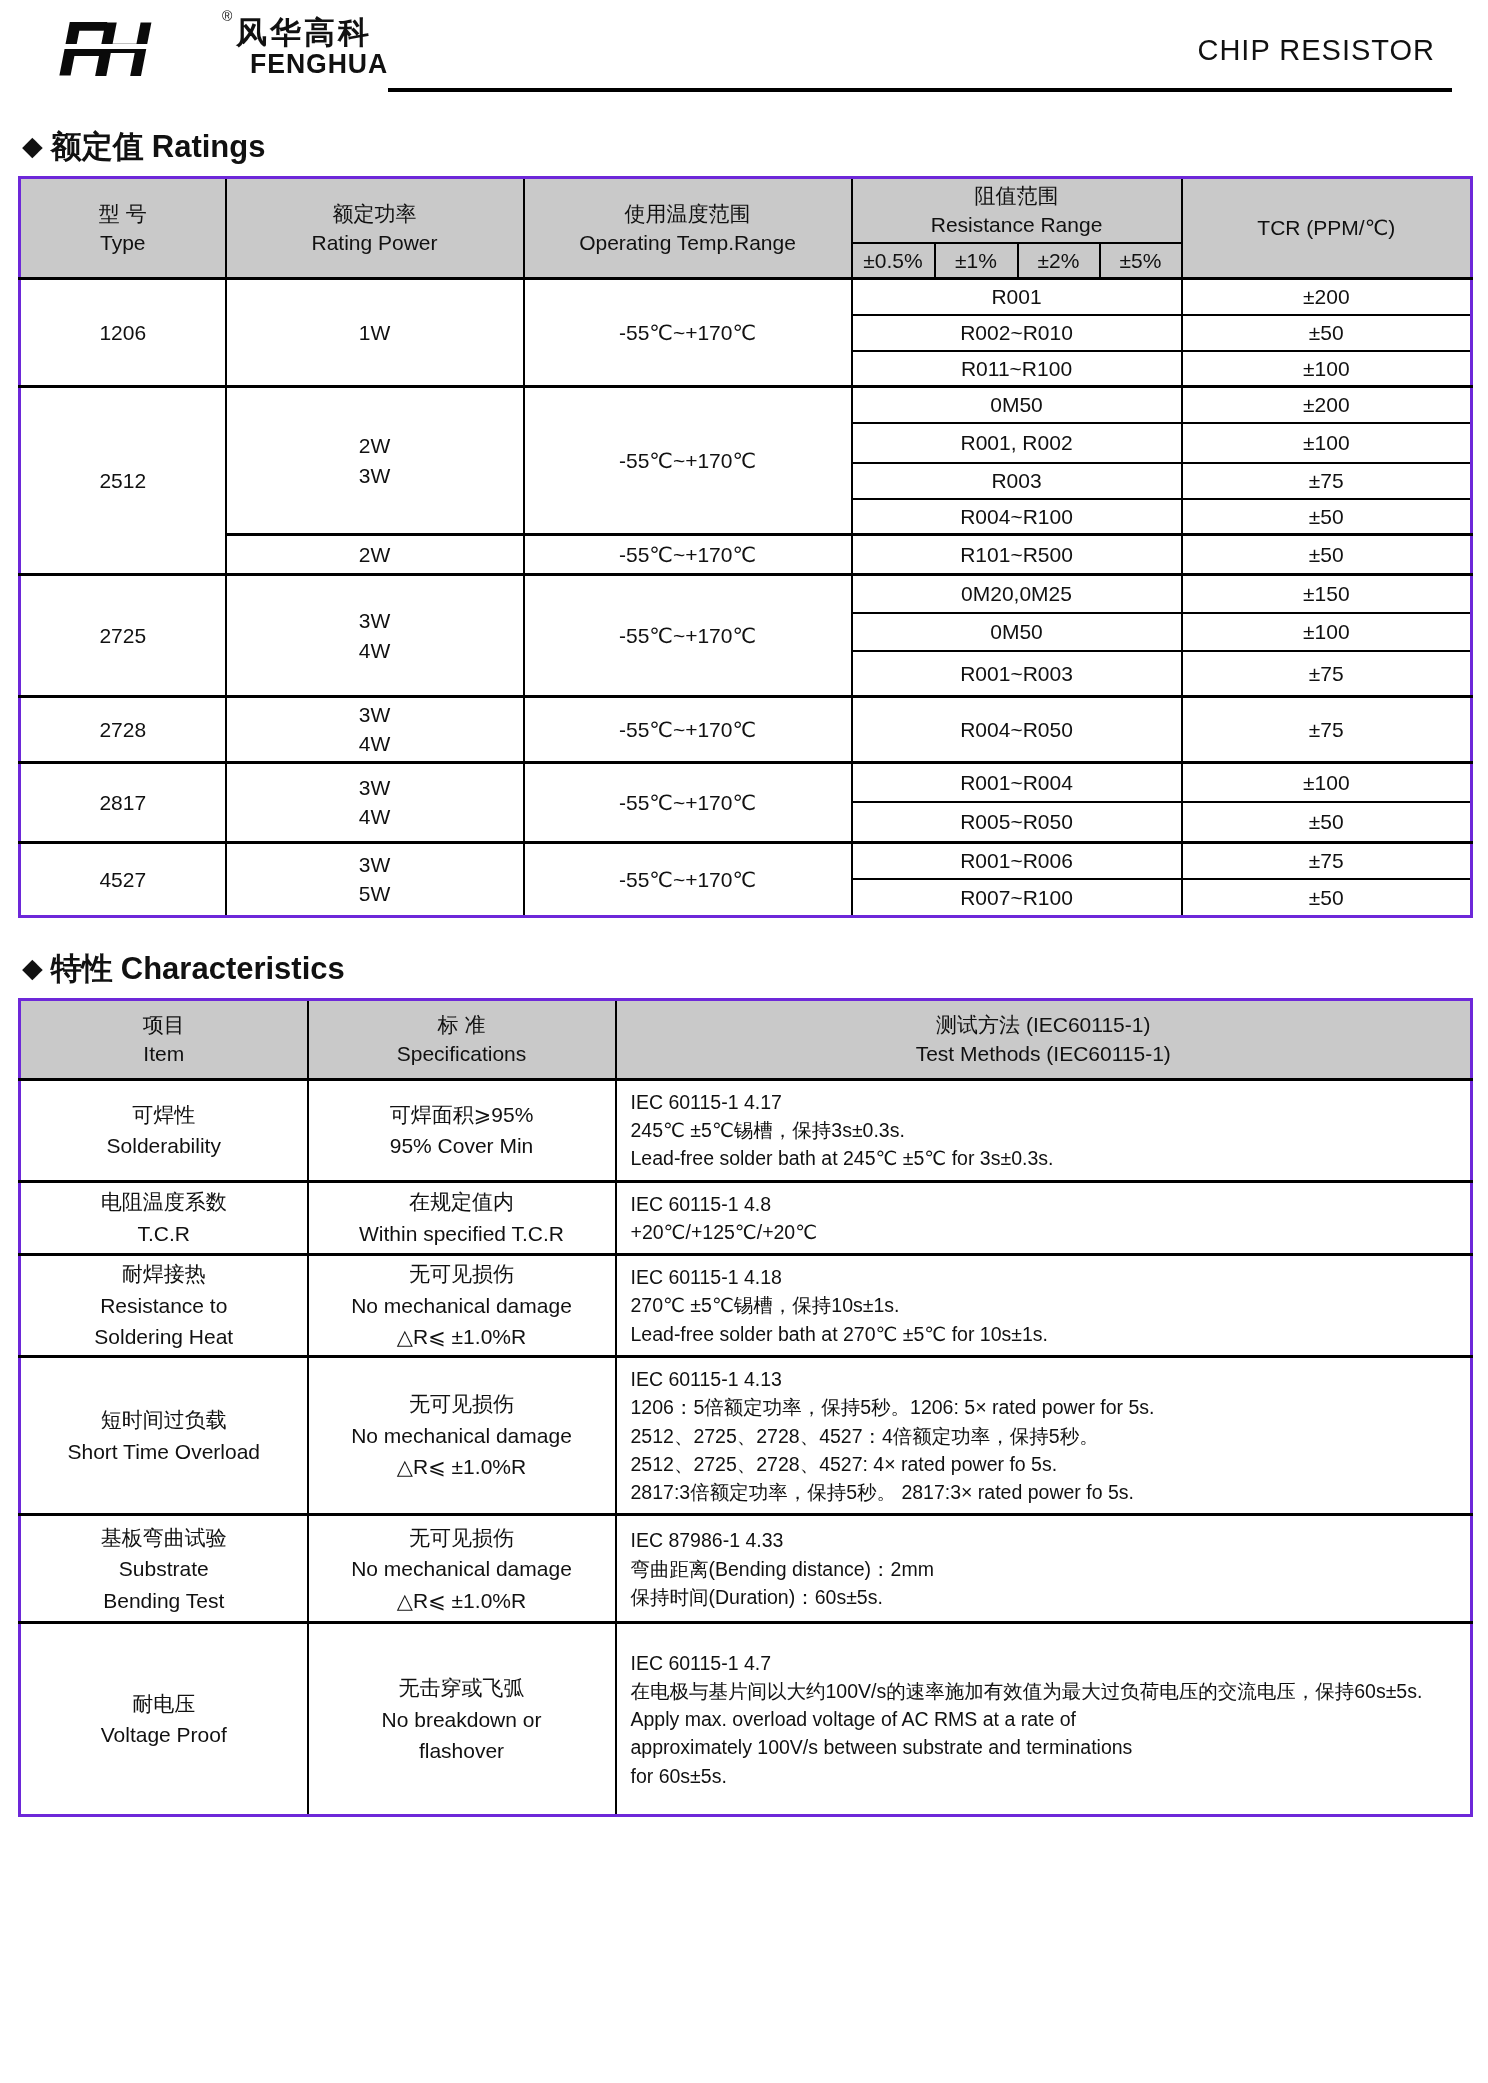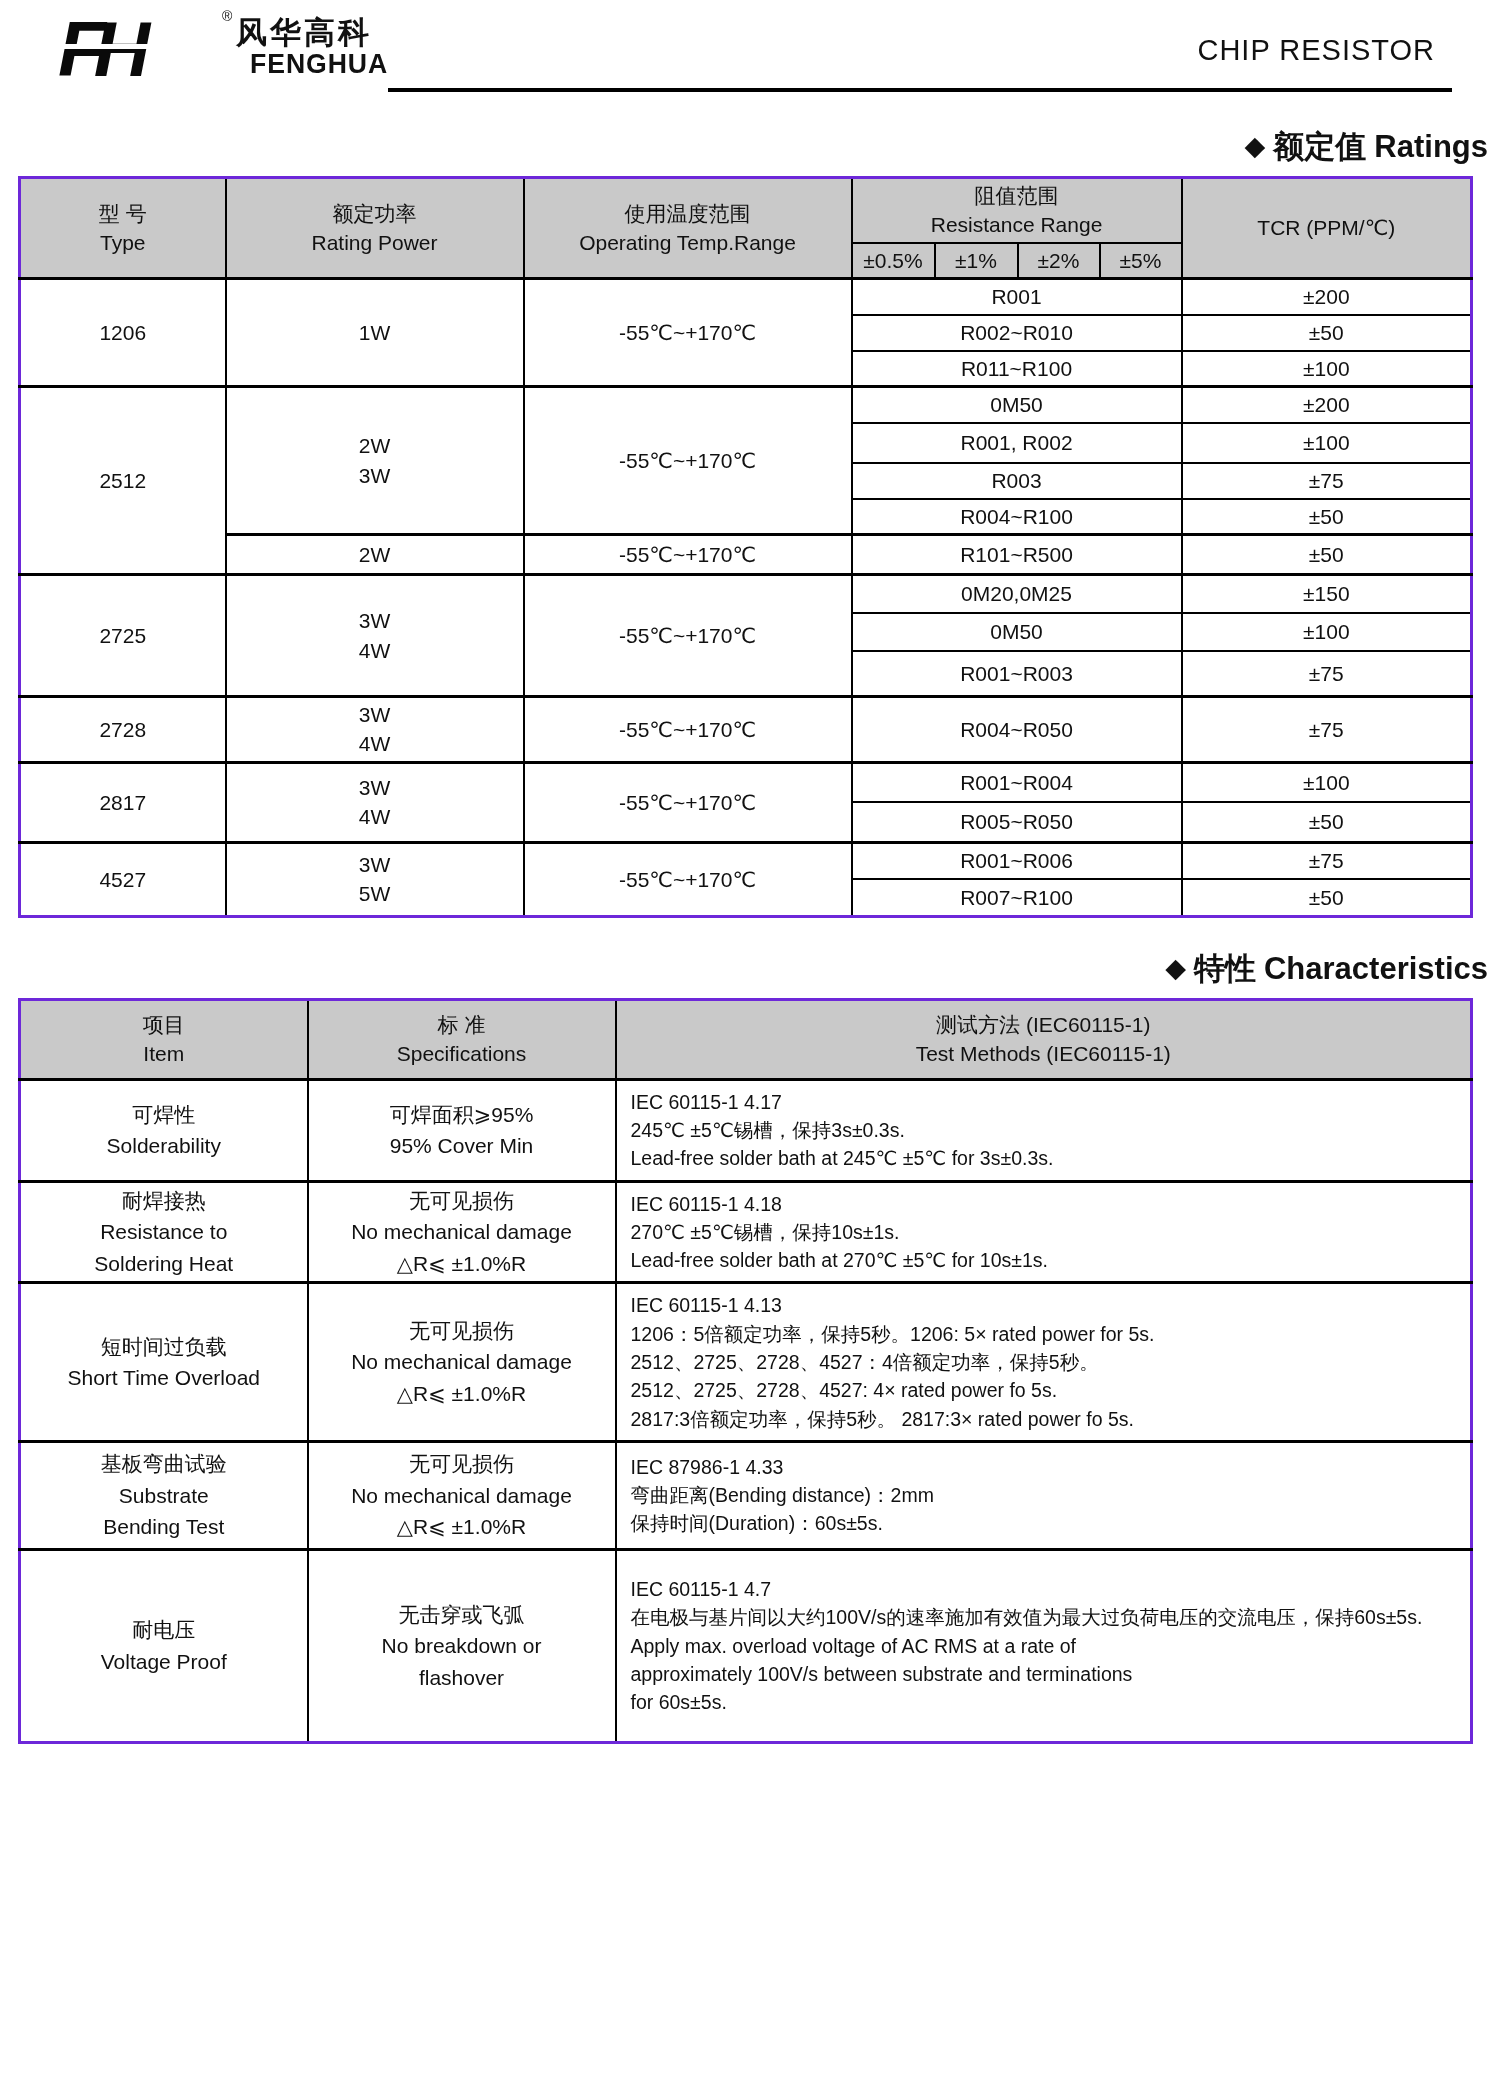--- a/index.html
+++ b/index.html
@@ -10,21 +10,21 @@
   }
   
   .hdr { position:relative; height:96px; }
   .logo-mark { position:absolute; left:52px; top:8px; }
   .reg { position:absolute; left:222px; top:8px; font-size:14px; }
   .brand-cn { position:absolute; left:236px; top:12px; font-size:31px; font-weight:700; letter-spacing:3px; }
   .brand-en { position:absolute; left:250px; top:48px; font-size:28px; font-weight:700; letter-spacing:1px; transform:scaleX(.95); transform-origin:left; }
   .doc-title { position:absolute; right:53px; top:34px; font-size:29px; letter-spacing:1px; }
   .hdr-rule { position:absolute; left:388px; right:36px; top:88px; height:4px; background:#000; }
   
-  .section-heading { margin:30px 0 10px 22px; font-size:31px; font-weight:700; height:40px; line-height:40px;text-align:right; }
+  .section-heading { margin:30px 0 10px 22px; font-size:31px; font-weight:700; height:40px; line-height:40px; }
   .section-heading .diamond { font-size:27px; margin-right:8px; vertical-align:2px; }
   .section-heading .h-en { font-weight:700; margin-left:8px; }
   .sh2 { }
   
   table { border-collapse:collapse; table-layout:fixed; margin-left:18px; width:1452px; }
   td { border:2px solid #000; text-align:center; vertical-align:middle;
        white-space:pre-line; font-size:21px; line-height:1.4; color:#111; padding:2px 4px; }
   .rt, .ct { border:3px solid #6d28d9; }
   tr.gsep > td, tr.csep > td { border-top:3px solid #000; }
   .head td { background:#c9c9c9; }
@@ -201,20 +201,28 @@
 
       <tr class="csep" style="height:92px">
         <td class="item">可焊性
 Solderability</td>
         <td class="spec">可焊面积⩾95%
 95% Cover Min</td>
         <td class="method">IEC 60115-1 4.17
 245℃ ±5℃锡槽，保持3s±0.3s.
 Lead-free solder bath at 245℃ ±5℃ for 3s±0.3s.</td>
       </tr>
+      <tr class="csep" style="height:73px">
+        <td class="item">电阻温度系数
+T.C.R</td>
+        <td class="spec">在规定值内
+Within specified T.C.R</td>
+        <td class="method">IEC 60115-1 4.8
++20℃/+125℃/+20℃</td>
+      </tr>
       <tr class="csep" style="height:90px">
         <td class="item">耐焊接热
 Resistance to
 Soldering Heat</td>
         <td class="spec">无可见损伤
 No mechanical damage
 △R⩽ ±1.0%R</td>
         <td class="method">IEC 60115-1 4.18
 270℃ ±5℃锡槽，保持10s±1s.
 Lead-free solder bath at 270℃ ±5℃ for 10s±1s.</td>

